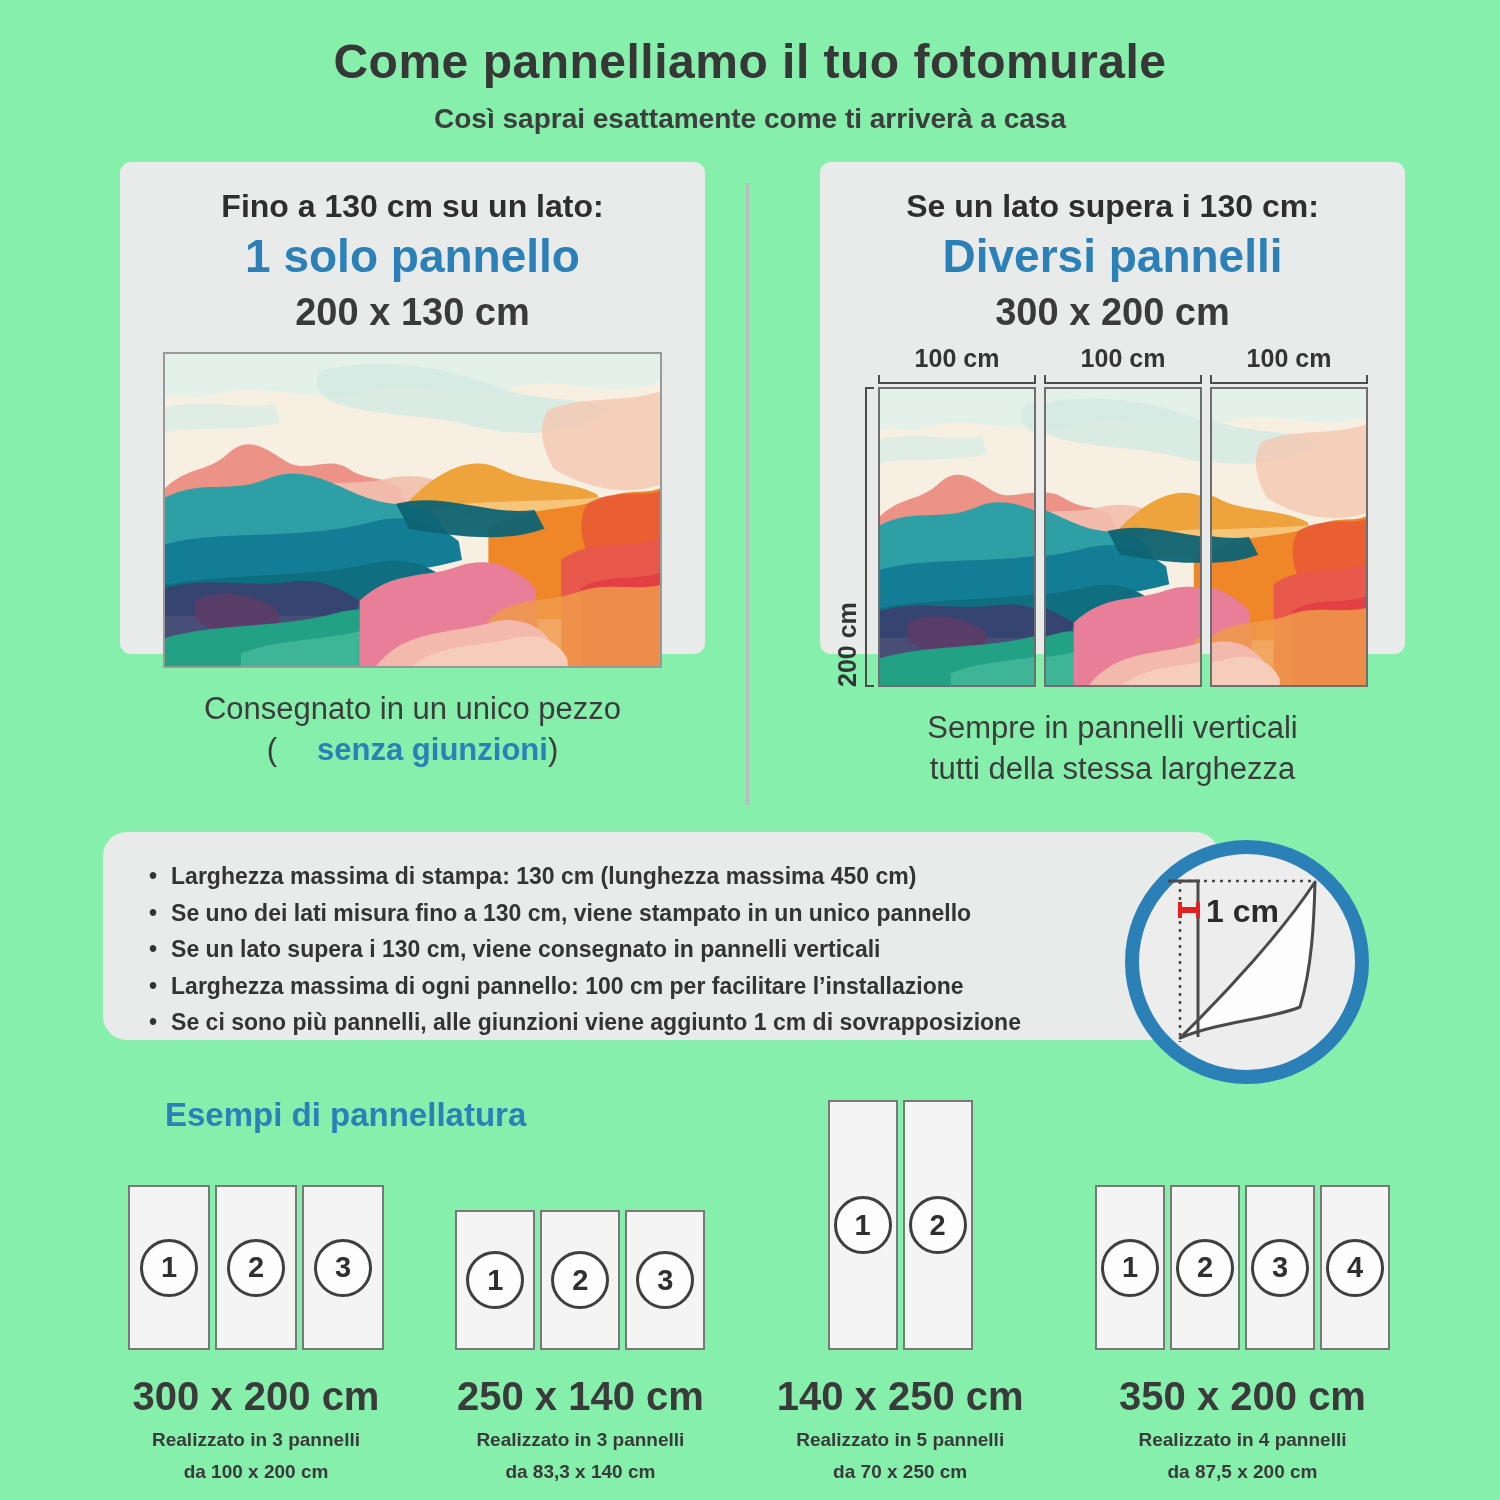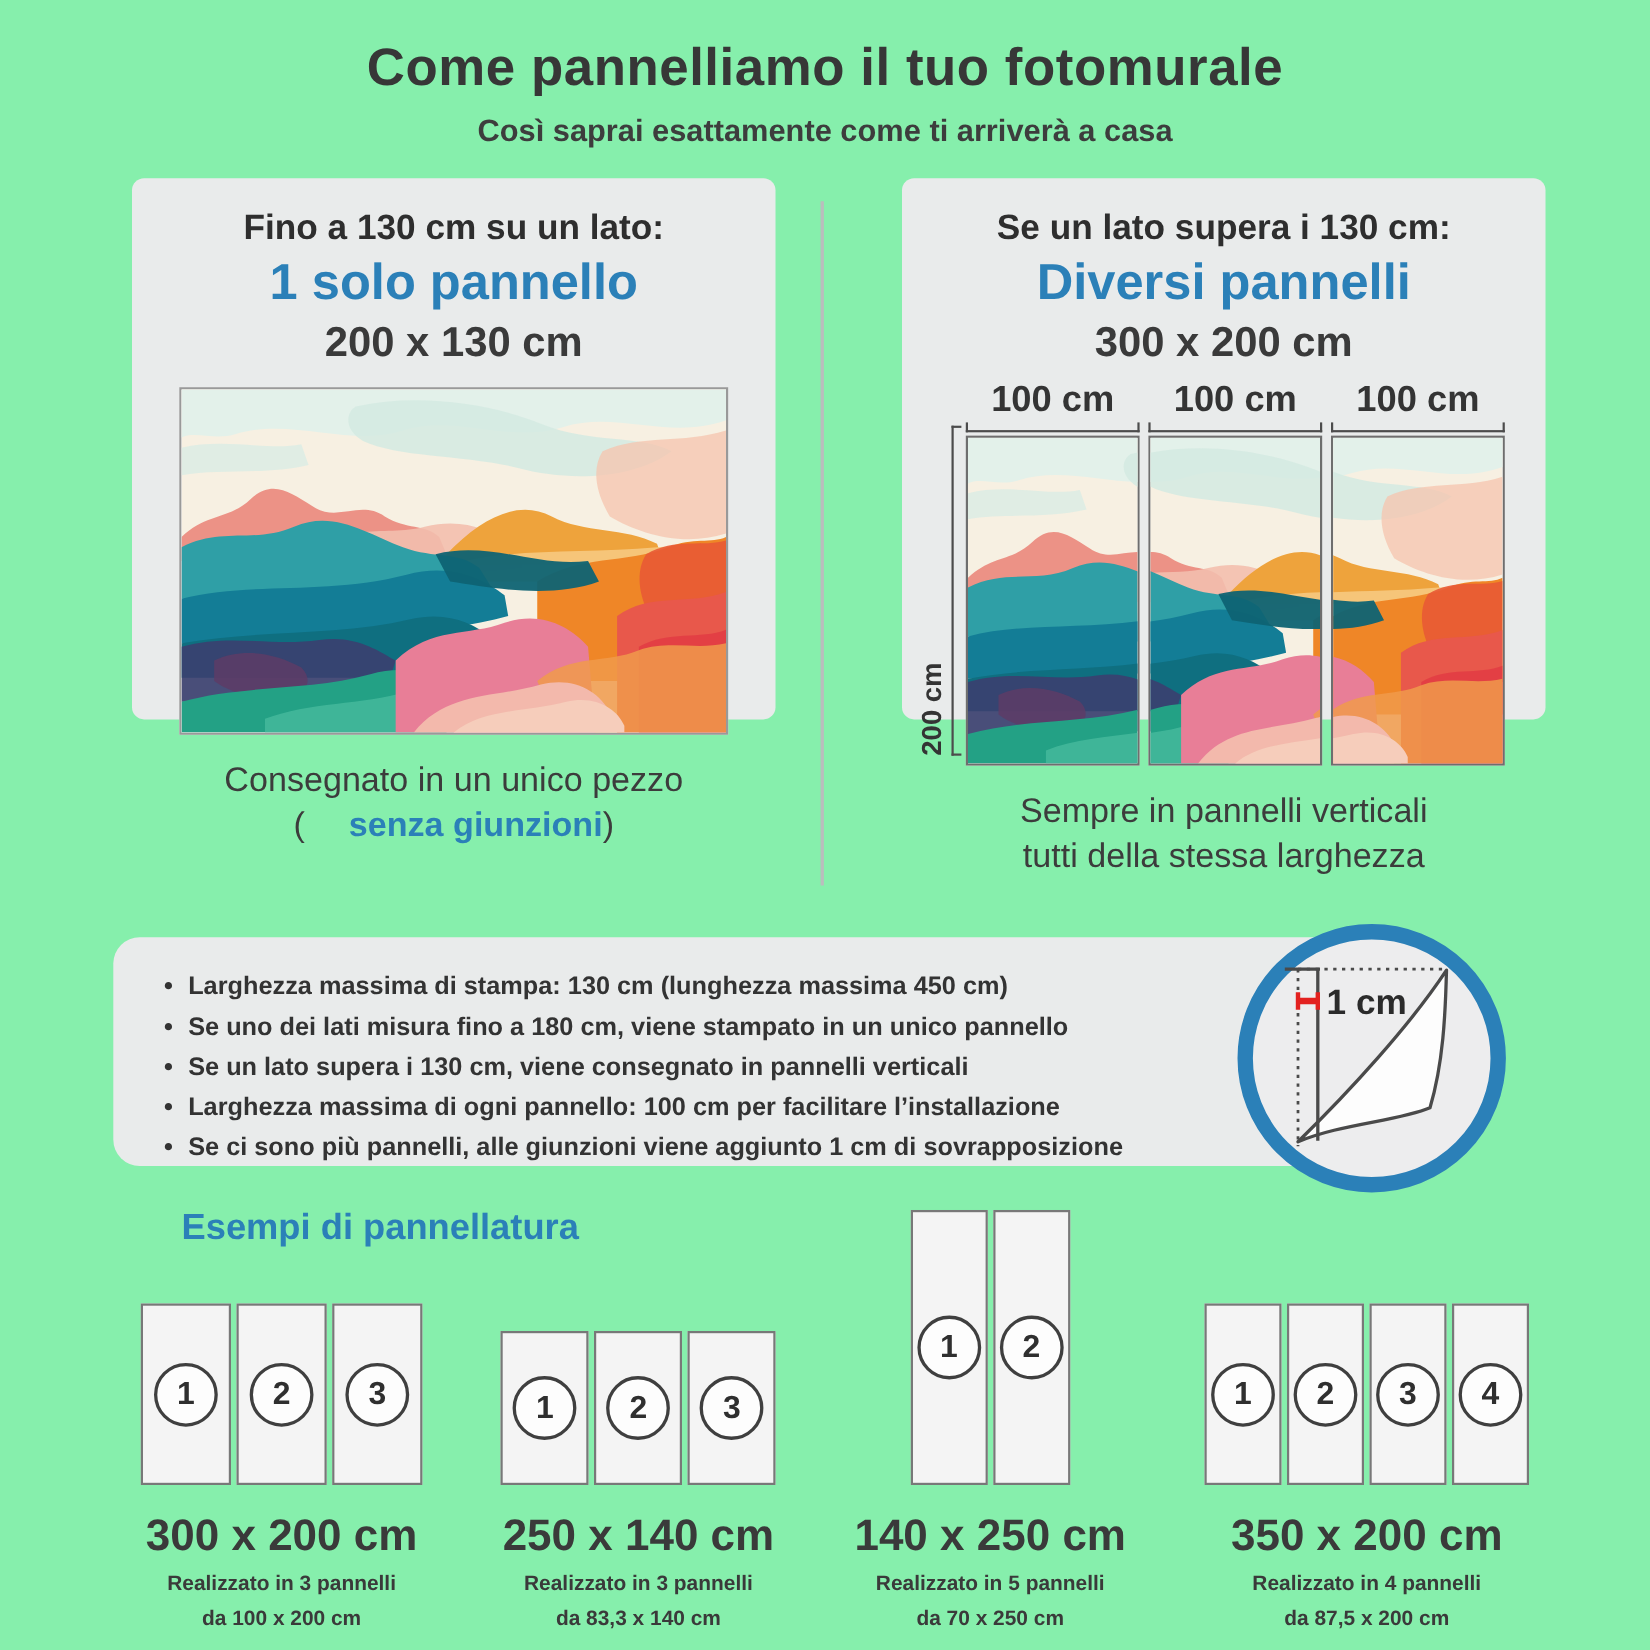--- a/index.html
+++ b/index.html
@@ -20,36 +20,36 @@
   .card-highlight{margin-top:4px;font-size:46px;font-weight:800;color:#2b80b8;}
   .card-size{margin-top:8px;font-size:38px;font-weight:800;color:#3a3a3a;}
   .art-frame{margin:18px auto 0;width:495px;height:312px;border:2px solid #999;background:#fff;}
   .art-frame svg{display:block;width:100%;height:100%;}
   .card-caption{margin-top:20px;font-size:31px;color:#3c3c3c;line-height:41px;}
   .caption-blue{color:#2b80b8;font-weight:700;margin-left:40px;}
 
   
   .panels-area{position:relative;width:490px;margin:10px 0 0 58px;text-align:left;}
   .w-labels{display:flex;gap:8px;margin-bottom:2px;}
-  .w-label{width:158px;text-align:center;font-size:33px;font-weight:700;color:#343434;}
+  .w-label{width:158px;text-align:center;font-size:25px;font-weight:700;color:#343434;}
   .w-brackets{display:flex;gap:8px;margin-bottom:3px;}
   .w-bracket{width:158px;height:9px;box-sizing:border-box;
              border-left:2px solid #4c4c4c;border-right:2px solid #4c4c4c;border-bottom:2px solid #4c4c4c;}
   .panels-row{display:flex;gap:8px;}
   .art-panel{width:158px;height:300px;box-sizing:border-box;border:2px solid #6e6e6e;background:#fff;}
   .art-panel svg{display:block;width:100%;height:100%;}
   .v-measure{position:absolute;left:-44px;top:43px;width:40px;height:300px;}
   .v-bracket{position:absolute;right:0;top:0;width:9px;height:100%;box-sizing:border-box;
              border-left:2px solid #4c4c4c;border-top:2px solid #4c4c4c;border-bottom:2px solid #4c4c4c;}
   .v-label{position:absolute;right:12px;top:0;height:100%;display:flex;align-items:center;
            writing-mode:vertical-rl;transform:rotate(180deg);
            font-size:25px;font-weight:700;color:#343434;}
 
   
-  .notes{position:absolute;left:103px;top:852px;width:1116px;height:208px;background:#e9ebeb;border-radius:24px;
+  .notes{position:absolute;left:103px;top:832px;width:1116px;height:208px;background:#e9ebeb;border-radius:24px;
          box-sizing:border-box;padding:26px 260px 0 46px;}
   .bullet{display:flex;font-size:23px;font-weight:700;color:#333;line-height:36.5px;white-space:nowrap;}
   .bullet::before{content:"\2022";margin-right:14px;}
 
   .overlap-badge{position:absolute;left:1122px;top:837px;width:250px;height:250px;}
 
   
   .examples-heading{position:absolute;left:165px;top:1096px;font-size:33px;font-weight:800;color:#2b80b8;}
   .examples-row{position:absolute;left:128px;top:1100px;width:1262px;display:flex;justify-content:space-between;}
   .example{display:flex;flex-direction:column;align-items:center;}
@@ -168,21 +168,21 @@
       <div>Sempre in pannelli verticali</div>
       <div>tutti della stessa larghezza</div>
     </div>
   </div>
 
   <div class="notes">
     <div class="bullet">
         <span>Larghezza massima di stampa: 130 cm (lunghezza massima 450 cm)</span>
       </div>
     <div class="bullet">
-        <span>Se uno dei lati misura fino a 180 cm, viene stampato in un unico pannello</span>
+        <span>Se uno dei lati misura fino a 130 cm, viene stampato in un unico pannello</span>
       </div>
     <div class="bullet">
         <span>Se un lato supera i 130 cm, viene consegnato in pannelli verticali</span>
       </div>
     <div class="bullet">
         <span>Larghezza massima di ogni pannello: 100 cm per facilitare l’installazione</span>
       </div>
     <div class="bullet">
         <span>Se ci sono più pannelli, alle giunzioni viene aggiunto 1 cm di sovrapposizione</span>
       </div>

